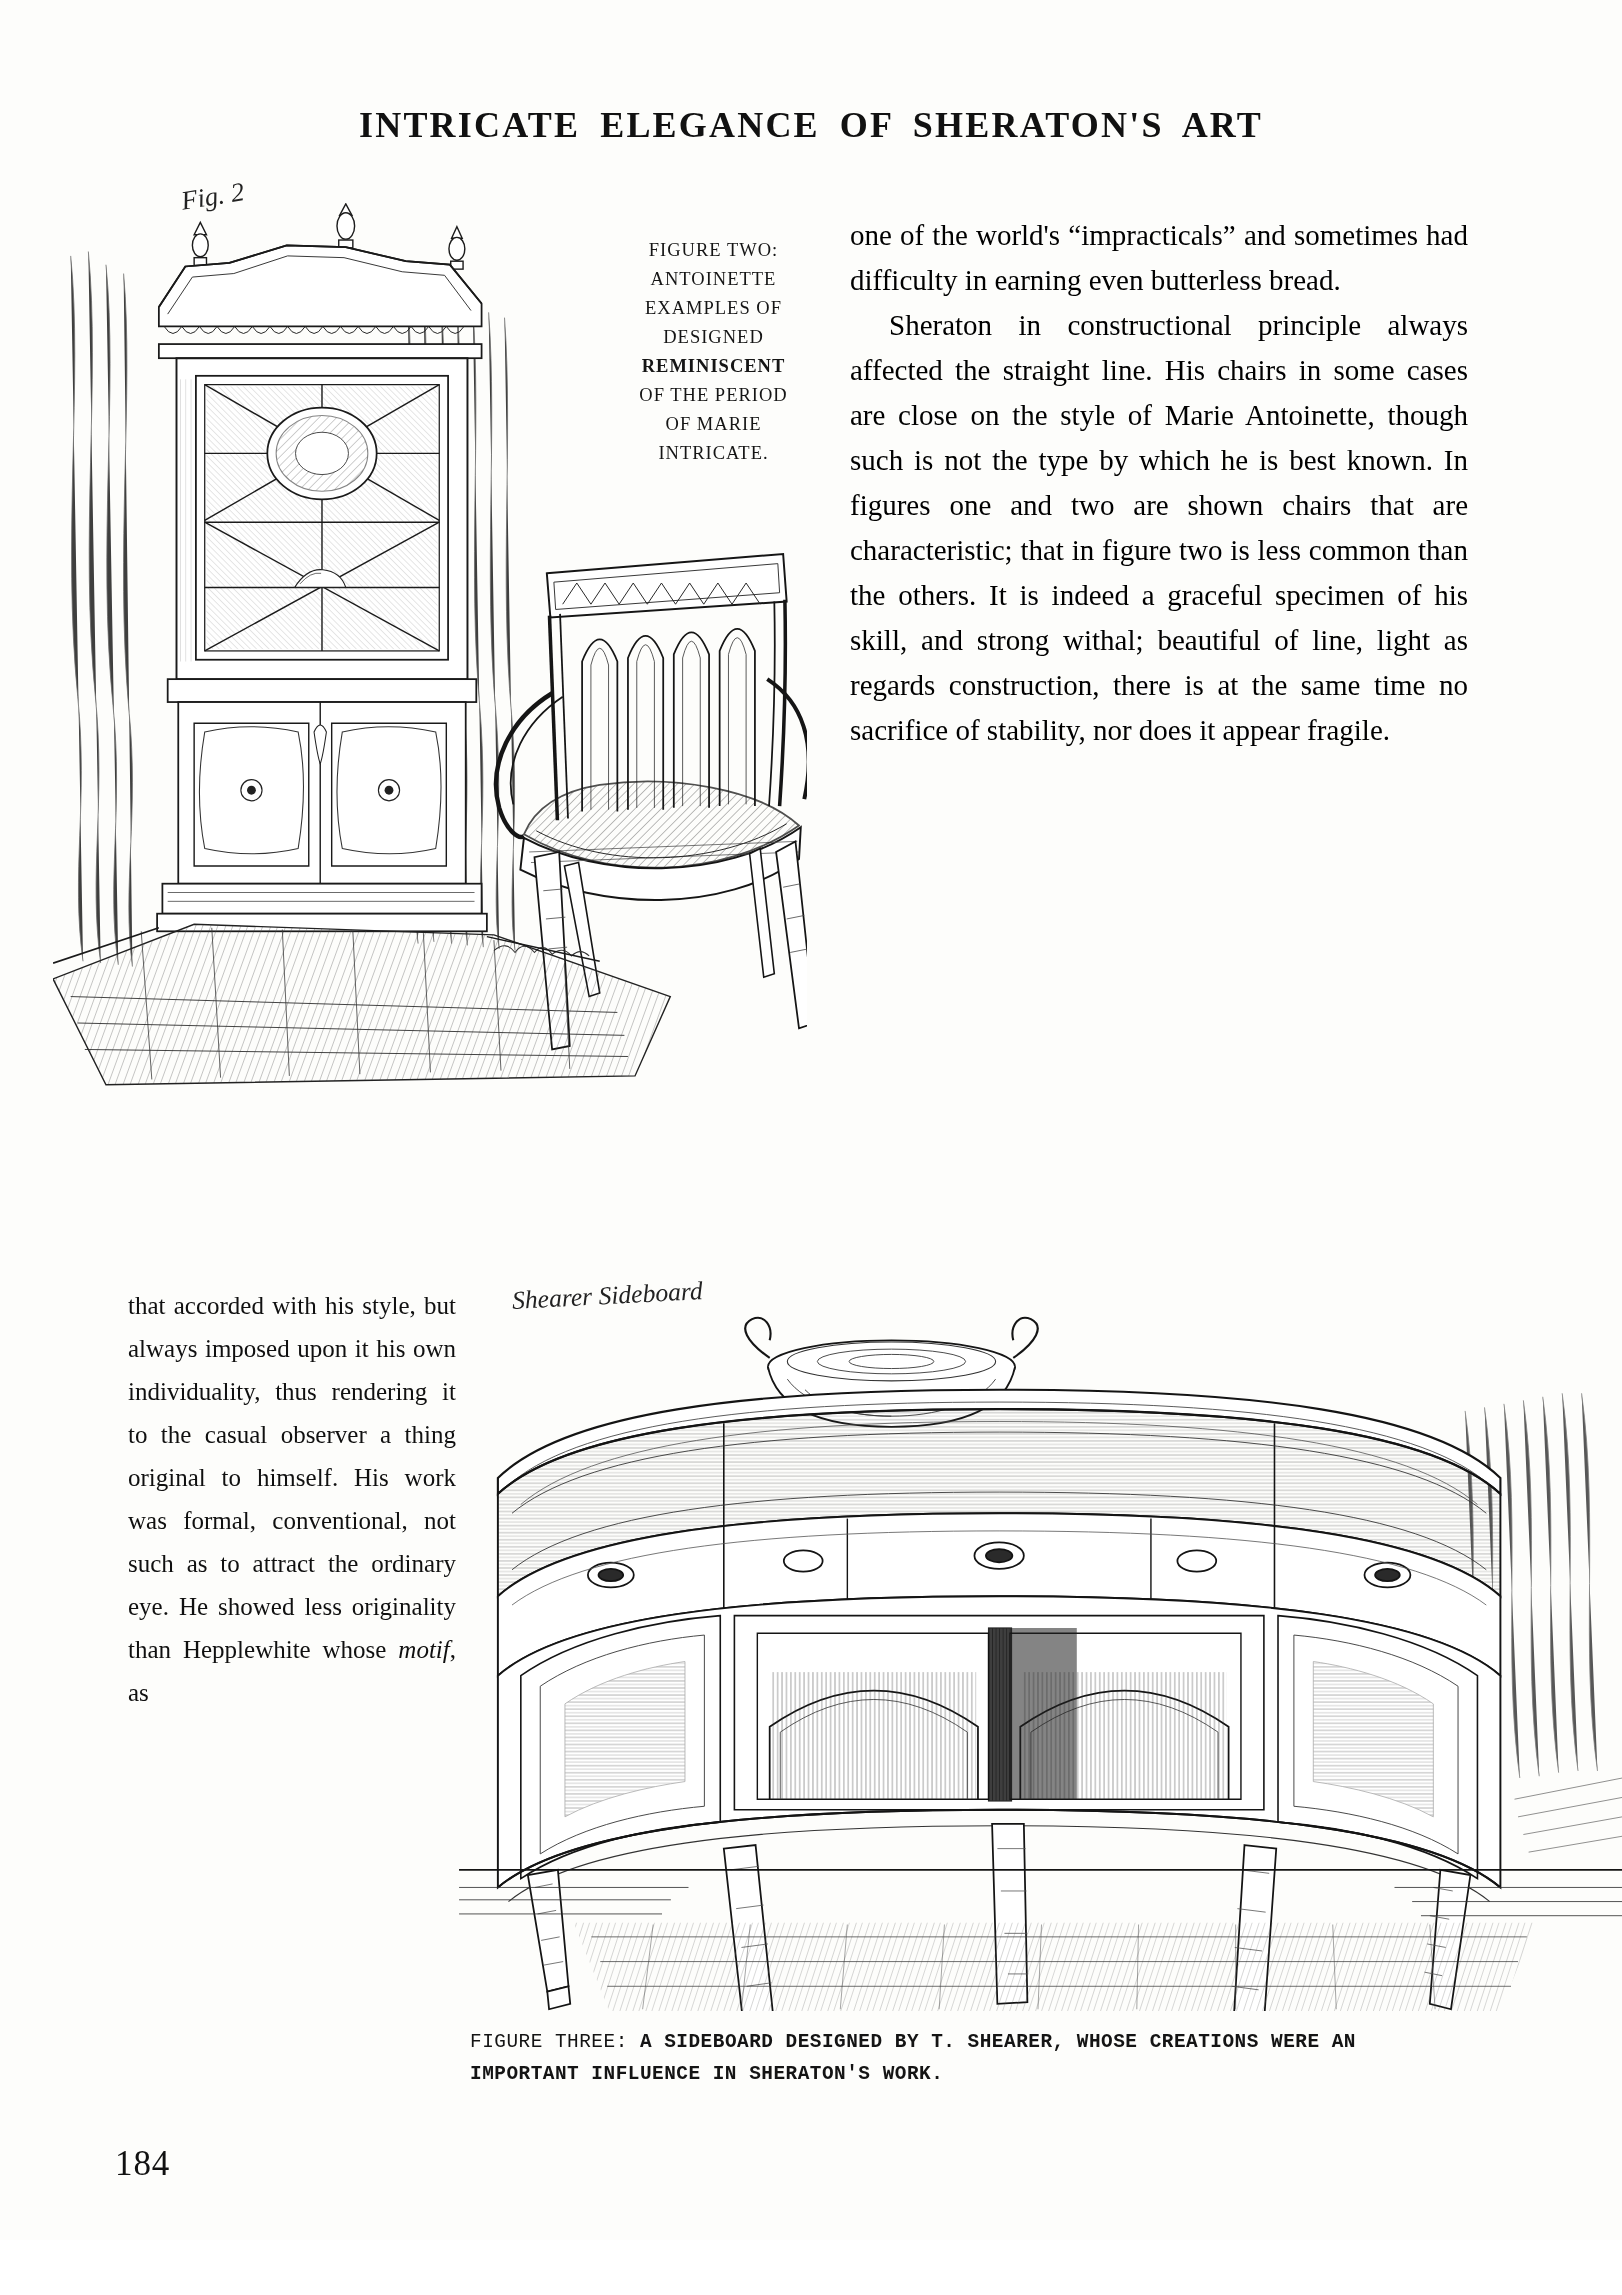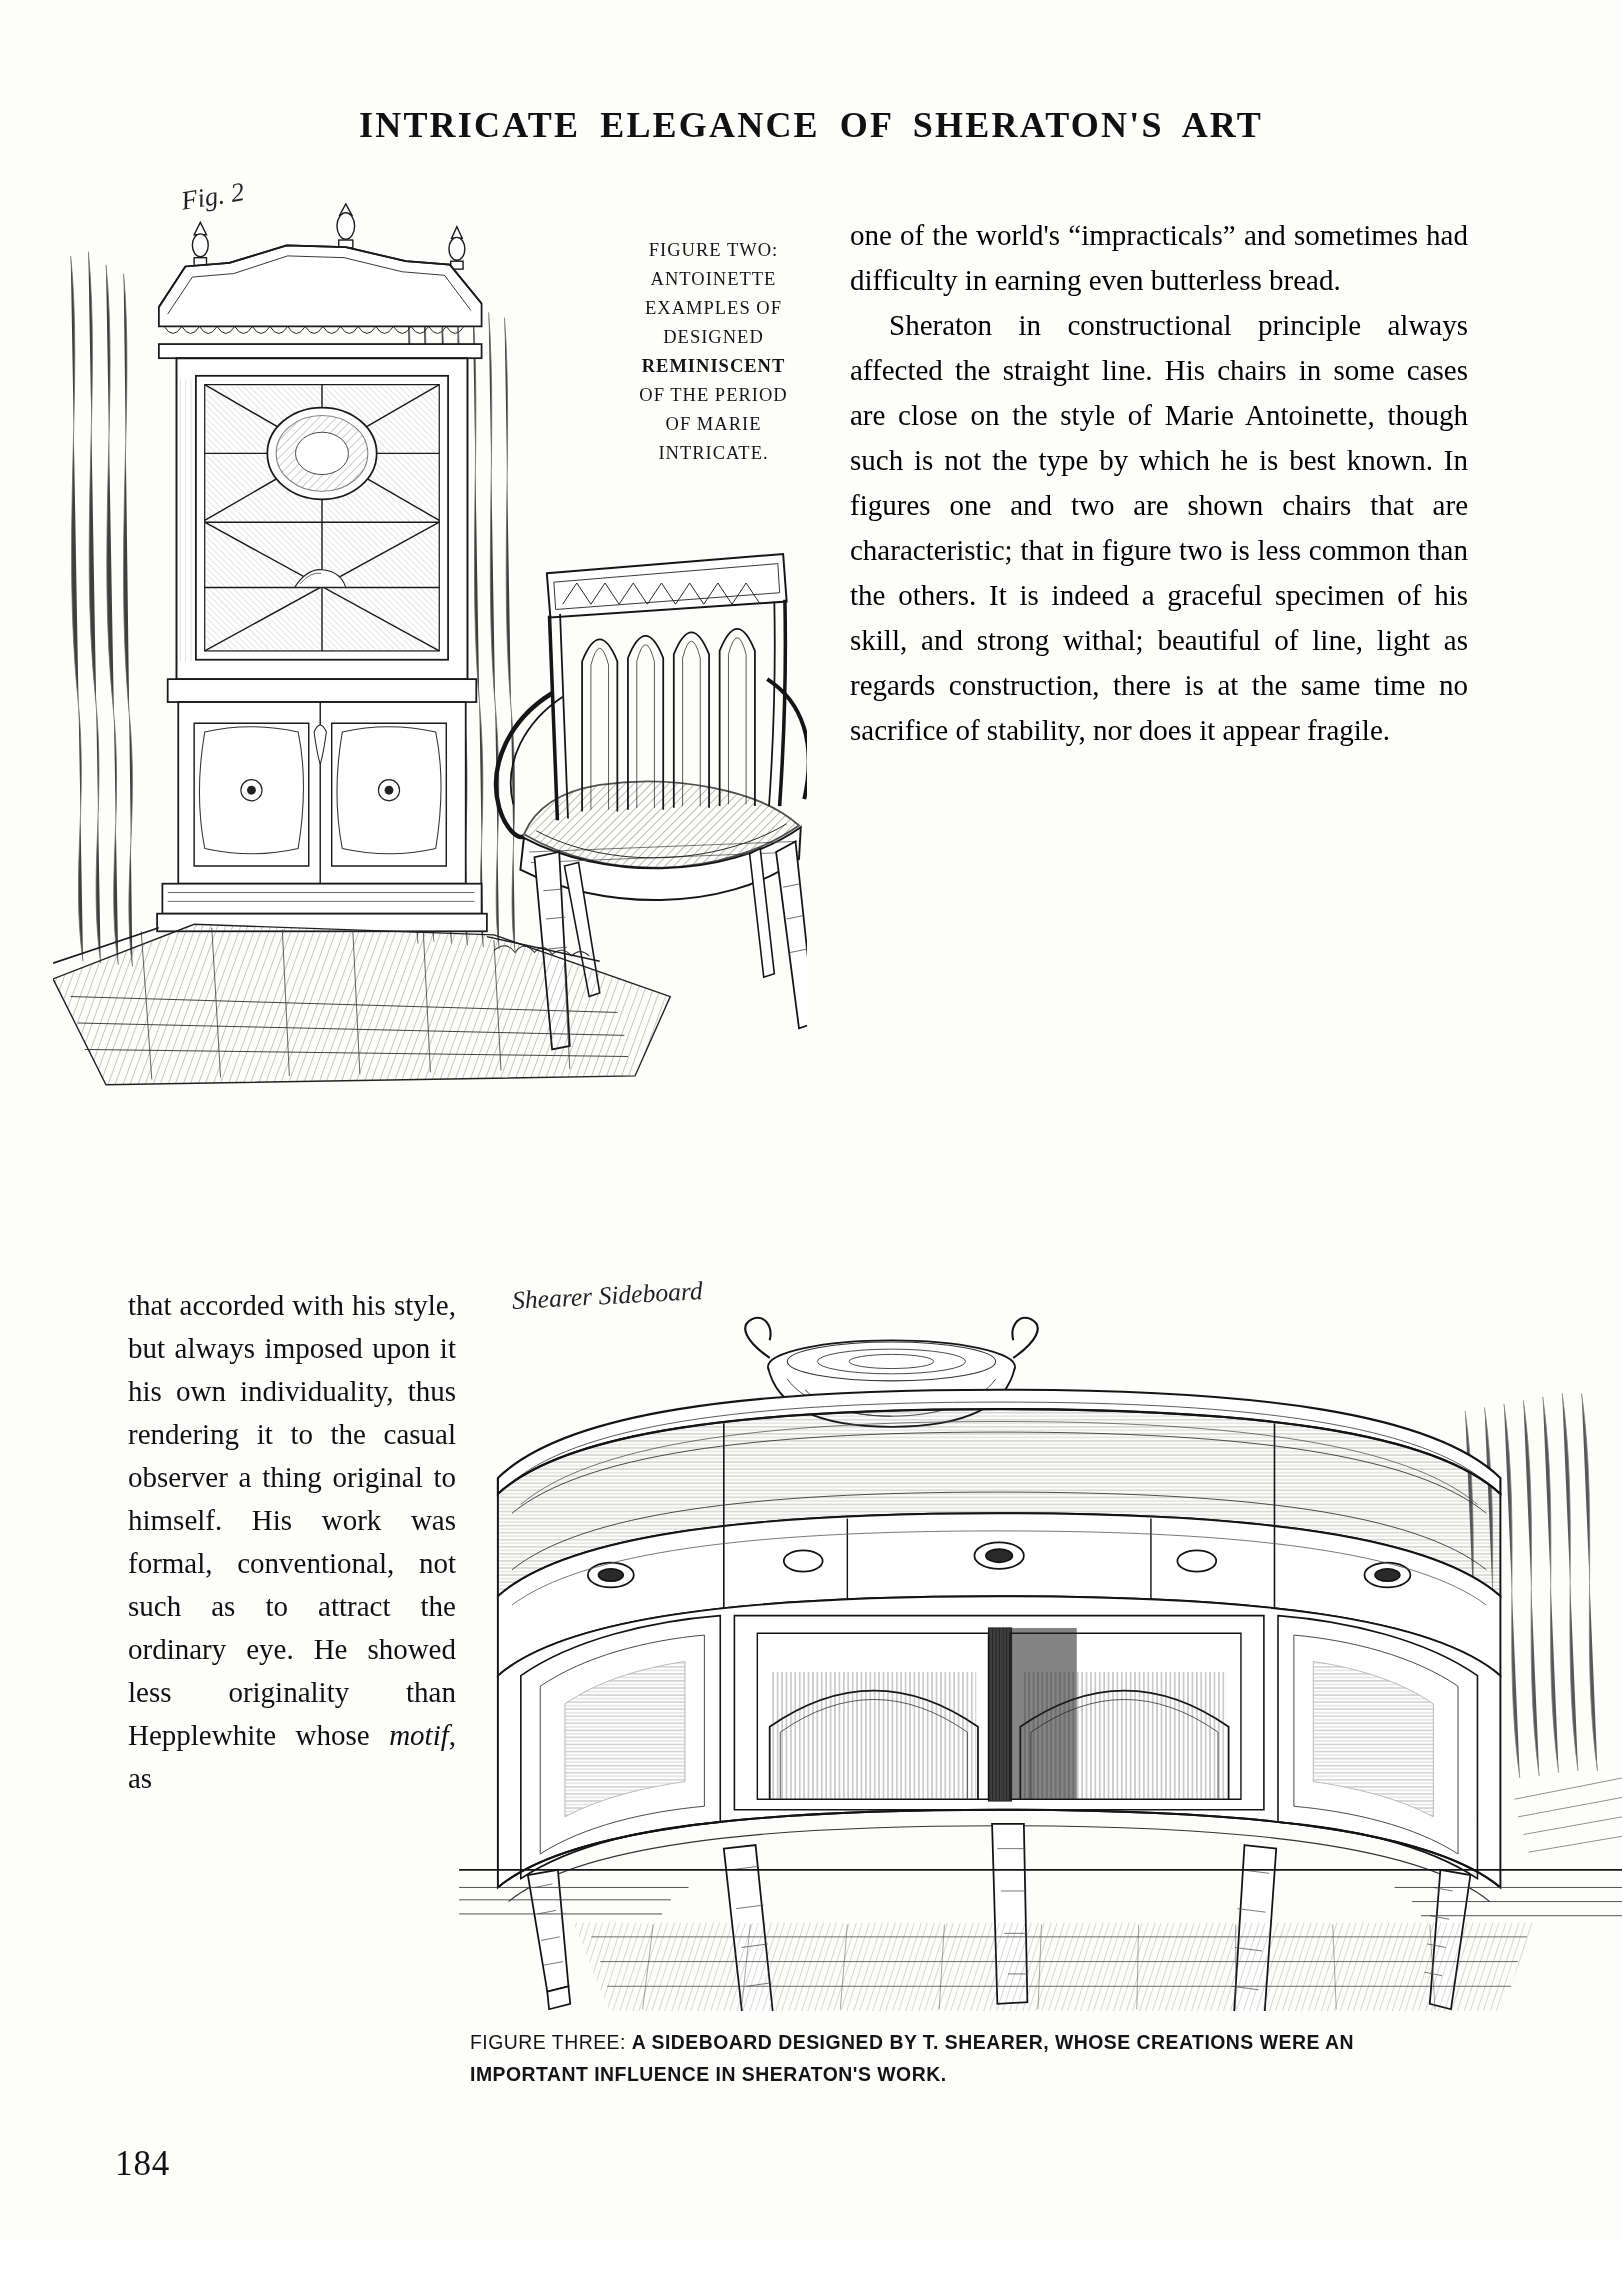--- a/index.html
+++ b/index.html
@@ -104,21 +104,21 @@
     color: #101010;
   }
   .fullwidth p { margin: 0; text-indent: 53px; }
 
   
   .col-left-bottom {
     position: absolute;
     left: 128px;
     top: 1284px;
     width: 328px;
-    font-size: 29px;
+    font-size: 25px;
     line-height: 43px;
     text-align: justify;
     font-family: "Liberation Serif", serif;
     color: #101010;
   }
   .col-left-bottom p { margin: 0; }
   .col-left-bottom .ital { font-style: italic; }
 
   
   .fig3-wrap {
@@ -141,21 +141,21 @@
   .fig3-svg { position: absolute; left: 0; top: 35px; }
 
   .fig3-caption {
     position: absolute;
     left: 470px;
     top: 2026px;
     width: 1006px;
     font-size: 19.4px;
     line-height: 32px;
     letter-spacing: 0.5px;
-    font-family: Liberation Sans, sans-serif;
+    font-family: Liberation Mono, monospace;
     color: #141414;
   }
   .fig3-caption .bold { font-weight: 700; }
 
   
   .folio {
     position: absolute;
     left: 115px;
     top: 2144px;
     font-size: 35px;

